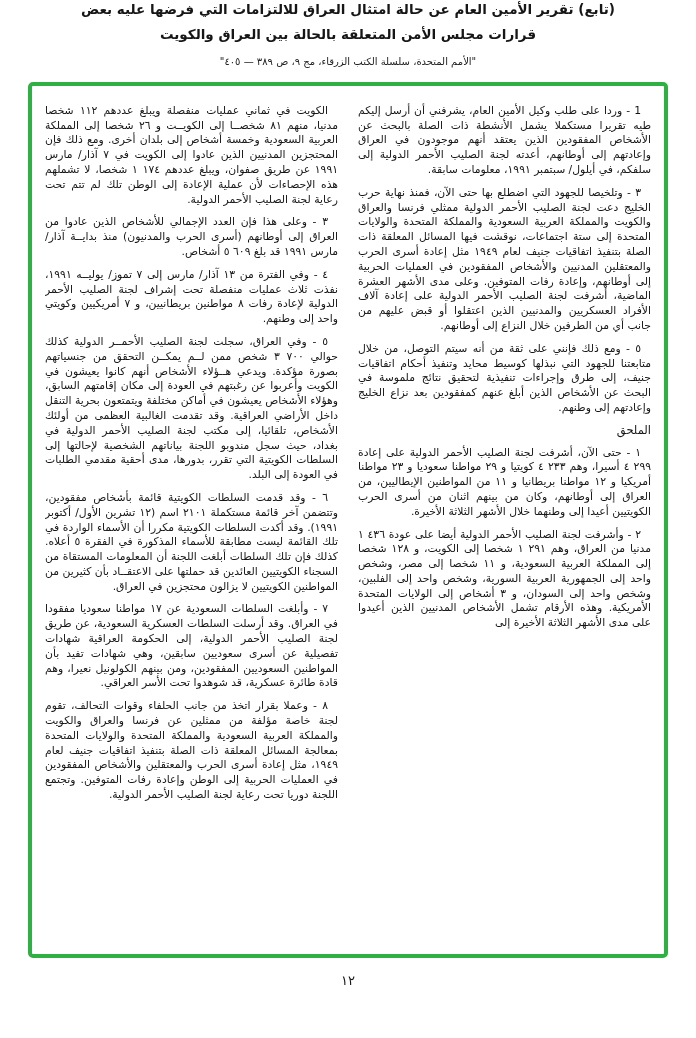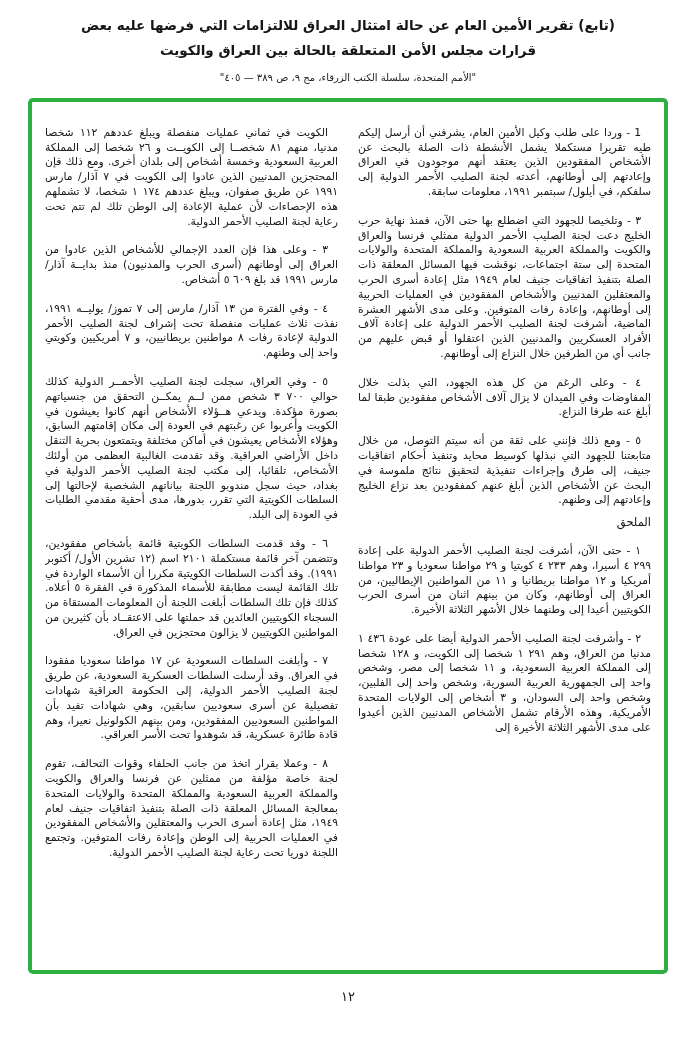--- a/index.html
+++ b/index.html
@@ -14,21 +14,20 @@
     background:var(--page_background);
     color:var(--text_color);
     font-family:"DejaVu Sans",sans-serif;
   }
   .page{
     position:relative;
     width:696px;height:1038px;
     overflow:hidden;
   }
   .doc-header{
-    padding-top:16px;
     text-align:center;
     direction:rtl;
   }
   .doc-header .t1{
     font-size:13.5px;font-weight:bold;line-height:1.4;
   }
   .doc-header .t2{
     font-size:13.5px;font-weight:bold;line-height:1.4;margin-top:6px;
   }
   .doc-header .t3{
@@ -49,21 +48,21 @@
     height:100%;
   }
   .col{
     flex:1 1 0;
     font-size:10.8px;
     line-height:14.8px;
     text-align:justify;
     overflow:hidden;
   }
   .col p{
-    margin:14px 0 4px 0;
+    margin:8px 0 4px 0;
     text-indent:10px;
   }
   .annex-heading{
     font-weight:normal;
     font-size:11.5px;
     margin:7px 0 4px 0;
     text-align:right;
   }
   .annex-title{
     font-weight:bold;
@@ -87,21 +86,20 @@
     <div class="t2">قرارات مجلس الأمن المتعلقة بالحالة بين العراق والكويت</div>
     <div class="t3">"الأمم المتحدة، سلسلة الكتب الزرقاء، مج ٩، ص ٣٨٩ — ٤٠٥"</div>
   </div>
 
   <div class="frame">
     <div class="columns">
 
       <div class="col">
         <p>1 - وردا على طلب وكيل الأمين العام، يشرفني أن أرسل إليكم طيه تقريرا مستكملا يشمل الأنشطة ذات الصلة بالبحث عن الأشخاص المفقودين الذين يعتقد أنهم موجودون في العراق وإعادتهم إلى أوطانهم، أعدته لجنة الصليب الأحمر الدولية إلى سلفكم، في أيلول/ سبتمبر ١٩٩١، معلومات سابقة.</p>
         <p>٣ - وتلخيصا للجهود التي اضطلع بها حتى الآن، فمنذ نهاية حرب الخليج دعت لجنة الصليب الأحمر الدولية ممثلي فرنسا والعراق والكويت والمملكة العربية السعودية والمملكة المتحدة والولايات المتحدة إلى ستة اجتماعات، نوقشت فيها المسائل المعلقة ذات الصلة بتنفيذ اتفاقيات جنيف لعام ١٩٤٩ مثل إعادة أسرى الحرب والمعتقلين المدنيين والأشخاص المفقودين في العمليات الحربية إلى أوطانهم، وإعادة رفات المتوفين. وعلى مدى الأشهر العشرة الماضية، أشرفت لجنة الصليب الأحمر الدولية على إعادة آلاف الأفراد العسكريين والمدنيين الذين اعتقلوا أو قبض عليهم من جانب أي من الطرفين خلال النزاع إلى أوطانهم.</p>
-        <p>٤ - وعلى الرغم من كل هذه الجهود، التي بذلت خلال المفاوضات وفي الميدان لا يزال آلاف الأشخاص مفقودين طبقا لما أبلغ عنه طرفا النزاع.</p>
         <p>٥ - ومع ذلك فإنني على ثقة من أنه سيتم التوصل، من خلال متابعتنا للجهود التي نبذلها كوسيط محايد وتنفيذ أحكام اتفاقيات جنيف، إلى طرق وإجراءات تنفيذية لتحقيق نتائج ملموسة في البحث عن الأشخاص الذين أبلغ عنهم كمفقودين بعد نزاع الخليج وإعادتهم إلى وطنهم.</p>
         <div class="annex-heading">الملحق</div>
         <p>١ - حتى الآن، أشرفت لجنة الصليب الأحمر الدولية على إعادة ٢٩٩ ٤ أسيرا، وهم ٢٣٣ ٤ كويتيا و ٢٩ مواطنا سعوديا و ٢٣ مواطنا أمريكيا و ١٢ مواطنا بريطانيا و ١١ من المواطنين الإيطاليين، من العراق إلى أوطانهم، وكان من بينهم اثنان من أسرى الحرب الكويتيين أعيدا إلى وطنهما خلال الأشهر الثلاثة الأخيرة.</p>
         <p>٢ - وأشرفت لجنة الصليب الأحمر الدولية أيضا على عودة ٤٣٦ ١ مدنيا من العراق، وهم ٢٩١ ١ شخصا إلى الكويت، و ١٢٨ شخصا إلى المملكة العربية السعودية، و ١١ شخصا إلى مصر، وشخص واحد إلى الجمهورية العربية السورية، وشخص واحد إلى الفلبين، وشخص واحد إلى السودان، و ٣ أشخاص إلى الولايات المتحدة الأمريكية. وهذه الأرقام تشمل الأشخاص المدنيين الذين أعيدوا على مدى الأشهر الثلاثة الأخيرة إلى</p>
       </div>
 
       <div class="col">
         <p>الكويت في ثماني عمليات منفصلة ويبلغ عددهم ١١٢ شخصا مدنيا، منهم ٨١ شخصــا إلى الكويــت و ٢٦ شخصا إلى المملكة العربية السعودية وخمسة أشخاص إلى بلدان أخرى. ومع ذلك فإن المحتجزين المدنيين الذين عادوا إلى الكويت في ٧ آذار/ مارس ١٩٩١ عن طريق صفوان، ويبلغ عددهم ١٧٤ ١ شخصا، لا تشملهم هذه الإحصاءات لأن عملية الإعادة إلى الوطن تلك لم تتم تحت رعاية لجنة الصليب الأحمر الدولية.</p>
         <p>٣ - وعلى هذا فإن العدد الإجمالي للأشخاص الذين عادوا من العراق إلى أوطانهم (أسرى الحرب والمدنيون) منذ بدايــة آذار/ مارس ١٩٩١ قد بلغ ٦٠٩ ٥ أشخاص.</p>
         <p>٤ - وفي الفترة من ١٣ آذار/ مارس إلى ٧ تموز/ يوليــه ١٩٩١، نفذت ثلاث عمليات منفصلة تحت إشراف لجنة الصليب الأحمر الدولية لإعادة رفات ٨ مواطنين بريطانيين، و ٧ أمريكيين وكويتي واحد إلى وطنهم.</p>

